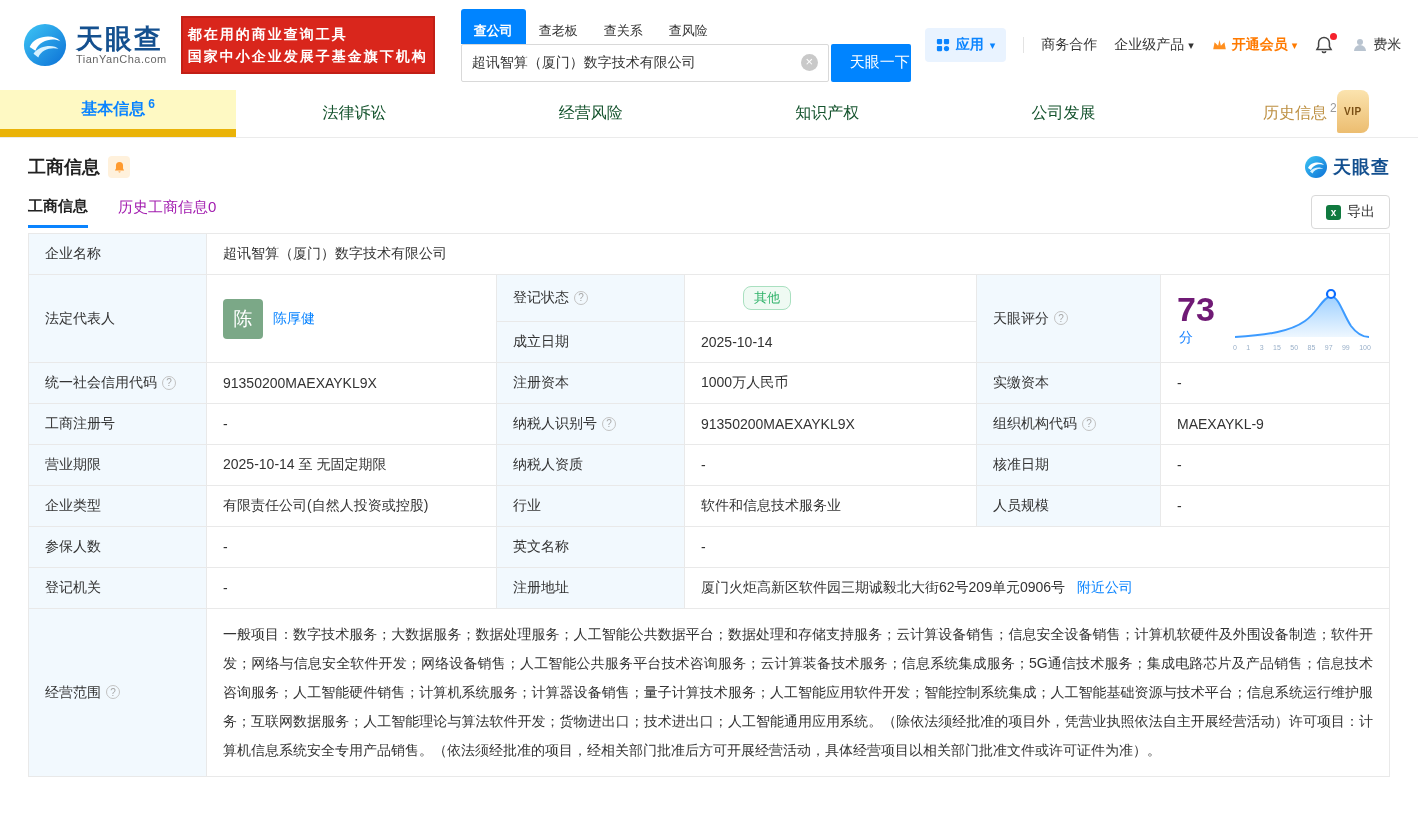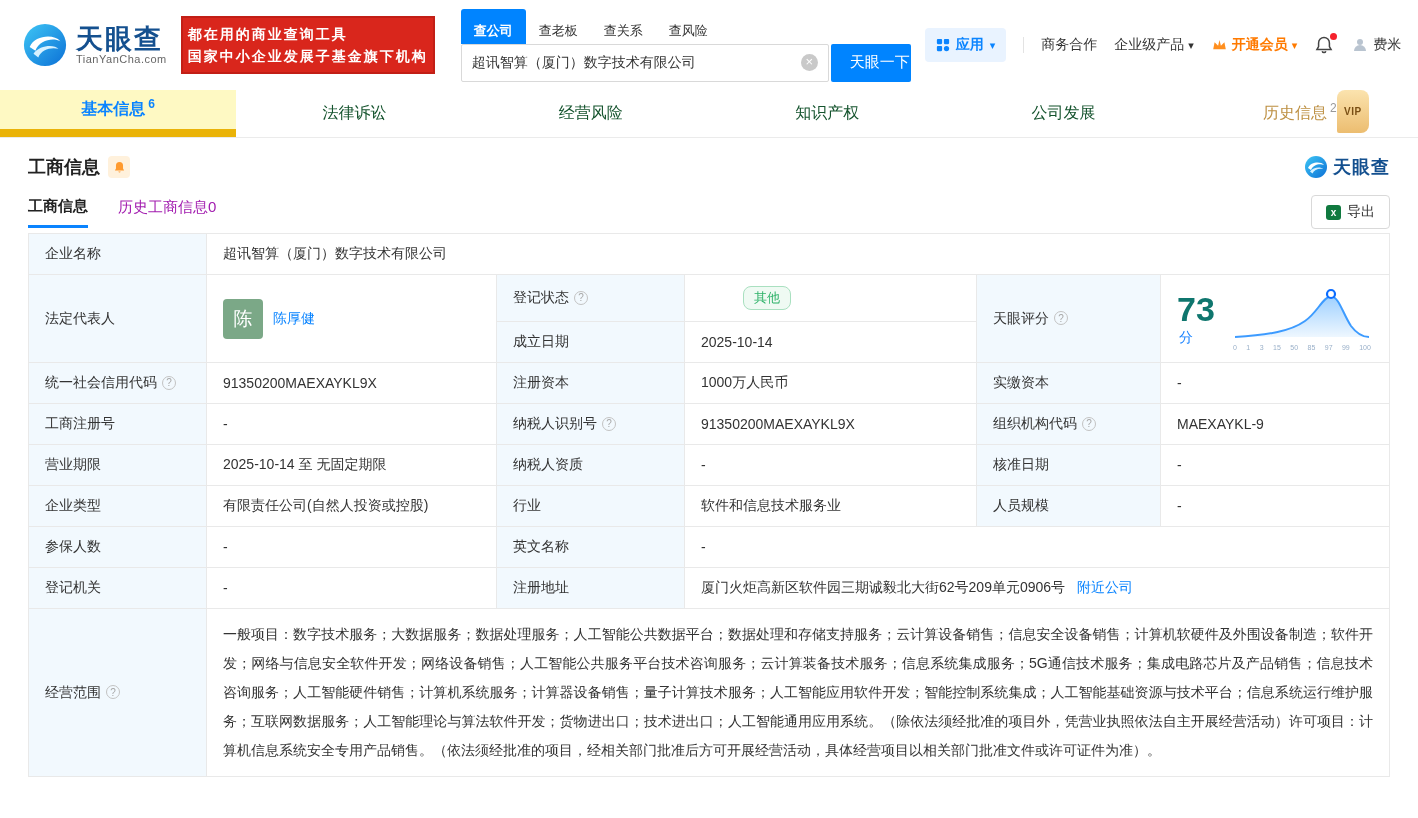--- a/index.html
+++ b/index.html
@@ -72,21 +72,21 @@
   td.lbl { background:#f2f9fe; color:#333; }
   .q { display:inline-flex; width:14px; height:14px; border:1px solid #c3c3c3; border-radius:50%; color:#a7a7a7; font-size:10px;
        align-items:center; justify-content:center; margin-left:5px; vertical-align:1px; cursor:pointer; }
   .rep { display:flex; align-items:center; gap:10px; }
   .avatar { width:40px; height:40px; background:#7ba887; color:#fff; font-size:19px; border-radius:4px;
             display:inline-flex; align-items:center; justify-content:center; cursor:pointer; flex:0 0 auto; }
   .link { color:#0a84ff; cursor:pointer; }
   .badge-green { display:inline-block; color:#2eb269; background:#effaf3; border:1px solid #a9e0c0; border-radius:8px;
                  padding:2px 10px; font-size:13px;margin-left:42px; }
   .score-wrap { display:flex; align-items:center; justify-content:space-between; gap:6px; }
-  .sn { font-size:34px; font-weight:bold; color:#0f766e; }
+  .sn { font-size:34px; font-weight:bold; color:#701a75; }
   .su { font-size:14px; color:#1681ff; margin-left:2px; }
   .score-chart { width:142px; }
   .ticks { display:flex; justify-content:space-between; width:142px; font-size:7px; color:#9ab0c9; margin-top:-2px; padding:0 2px; }
   .scope-text { line-height:29px; text-align:justify; }
   .addr-link { color:#0a84ff; margin-left:8px; white-space:nowrap; }
 </style>
 </head>
 <body>
 
 <header class="topbar">

